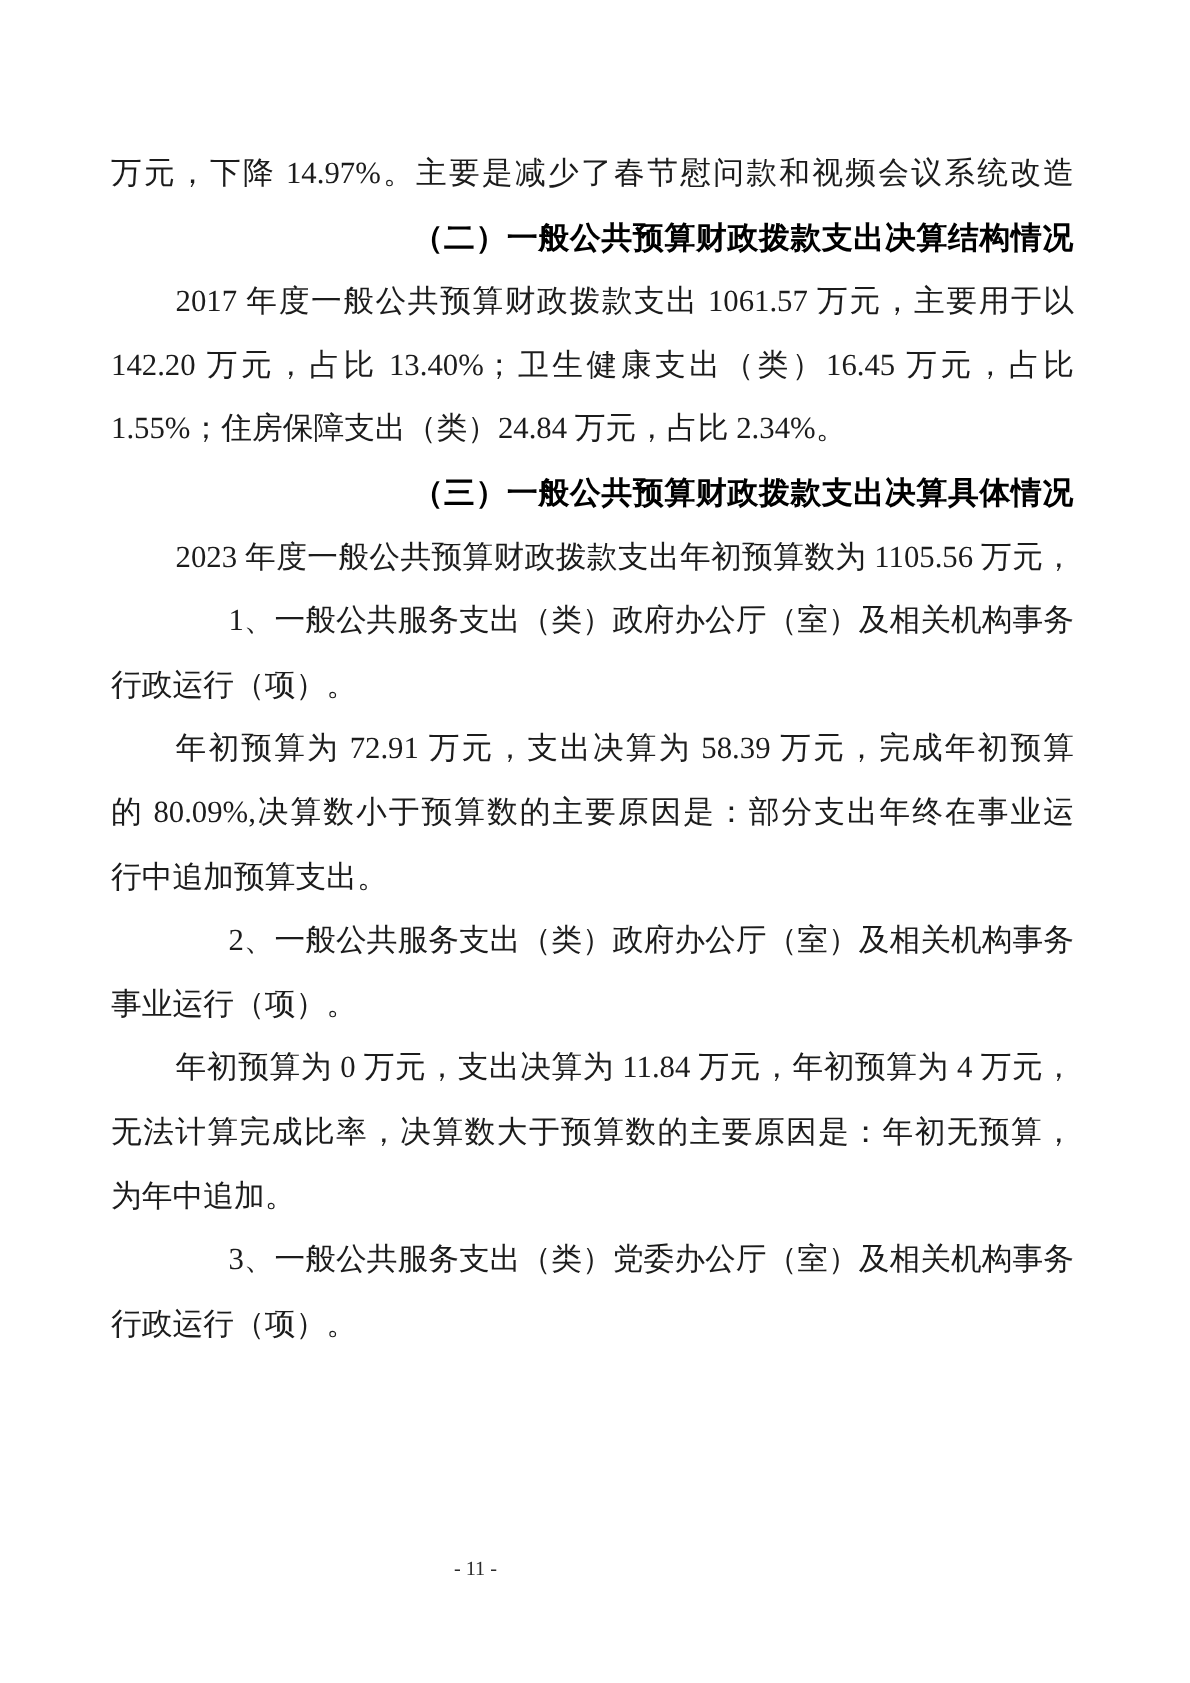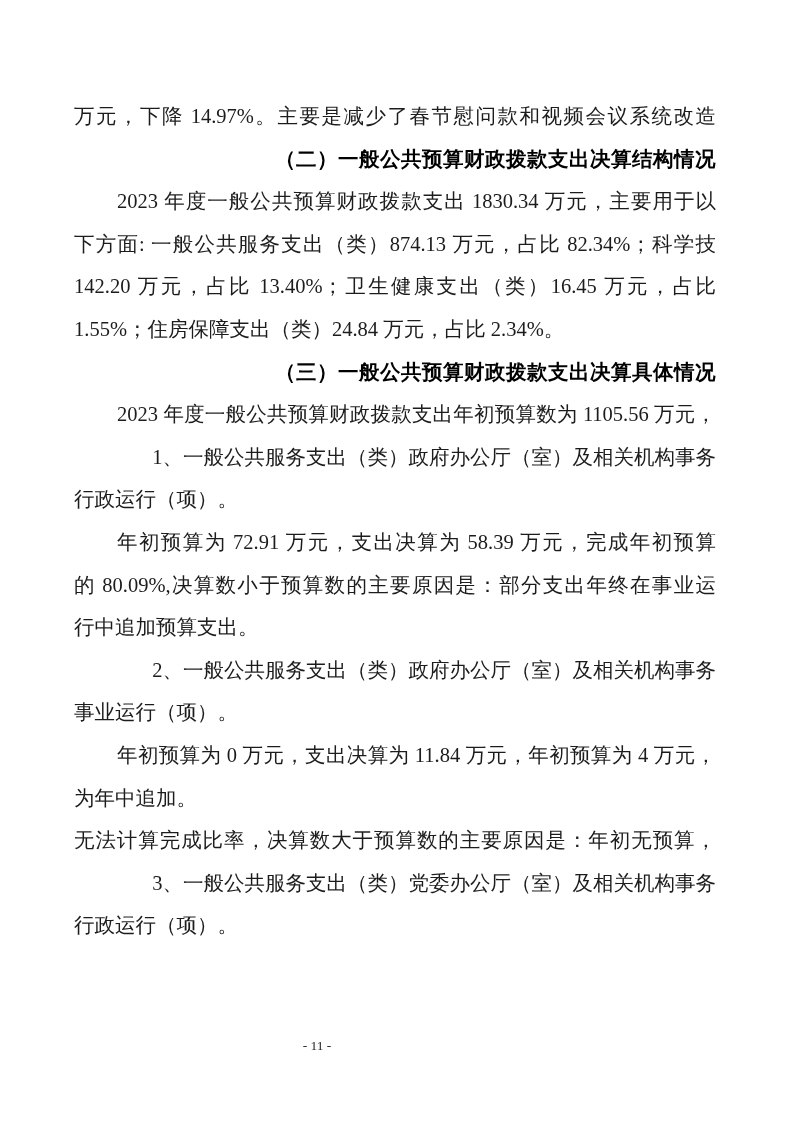--- a/index.html
+++ b/index.html
@@ -59,33 +59,32 @@
     font-family: "Liberation Serif", "DejaVu Serif", serif;
   }
 </style>
 </head>
 <body>
 
 <div class="page">
   <div class="content">
     <div class="line just">万元，下降 14.97%。主要是减少了春节慰问款和视频会议系统改造款。</div>
     <div class="line heading indent">（二）一般公共预算财政拨款支出决算结构情况</div>
-    <div class="line just indent">2023 年度一般公共预算财政拨款支出 1830.34 万元，主要用于以</div>
-    <div class="line just">下方面: 一般公共服务支出（类）874.13 万元，占比 82.34%；科学技</div>
+    <div class="line just indent">2017 年度一般公共预算财政拨款支出 1061.57 万元，主要用于以</div>
     <div class="line just">142.20 万元，占比 13.40%；卫生健康支出（类）16.45 万元，占比</div>
     <div class="line">1.55%；住房保障支出（类）24.84 万元，占比 2.34%。</div>
     <div class="line heading indent">（三）一般公共预算财政拨款支出决算具体情况</div>
     <div class="line just indent">2023 年度一般公共预算财政拨款支出年初预算数为 1105.56 万元，</div>
     <div class="line just indent">1、一般公共服务支出（类）政府办公厅（室）及相关机构事务（款）</div>
     <div class="line">行政运行（项）。</div>
     <div class="line just indent">年初预算为 72.91 万元，支出决算为 58.39 万元，完成年初预算</div>
     <div class="line just">的 80.09%,决算数小于预算数的主要原因是：部分支出年终在事业运</div>
     <div class="line">行中追加预算支出。</div>
     <div class="line just indent">2、一般公共服务支出（类）政府办公厅（室）及相关机构事务（款）</div>
     <div class="line">事业运行（项）。</div>
     <div class="line just indent">年初预算为 0 万元，支出决算为 11.84 万元，年初预算为 4 万元，</div>
+    <div class="line just">无法计算完成比率，决算数大于预算数的主要原因是：年初无预算，</div>
     <div class="line">为年中追加。</div>
-    <div class="line just">无法计算完成比率，决算数大于预算数的主要原因是：年初无预算，</div>
     <div class="line just indent">3、一般公共服务支出（类）党委办公厅（室）及相关机构事务（款）</div>
     <div class="line">行政运行（项）。</div>
   </div>
   <div class="footer">- 11 -</div>
 </div>
 
 </body></html>

